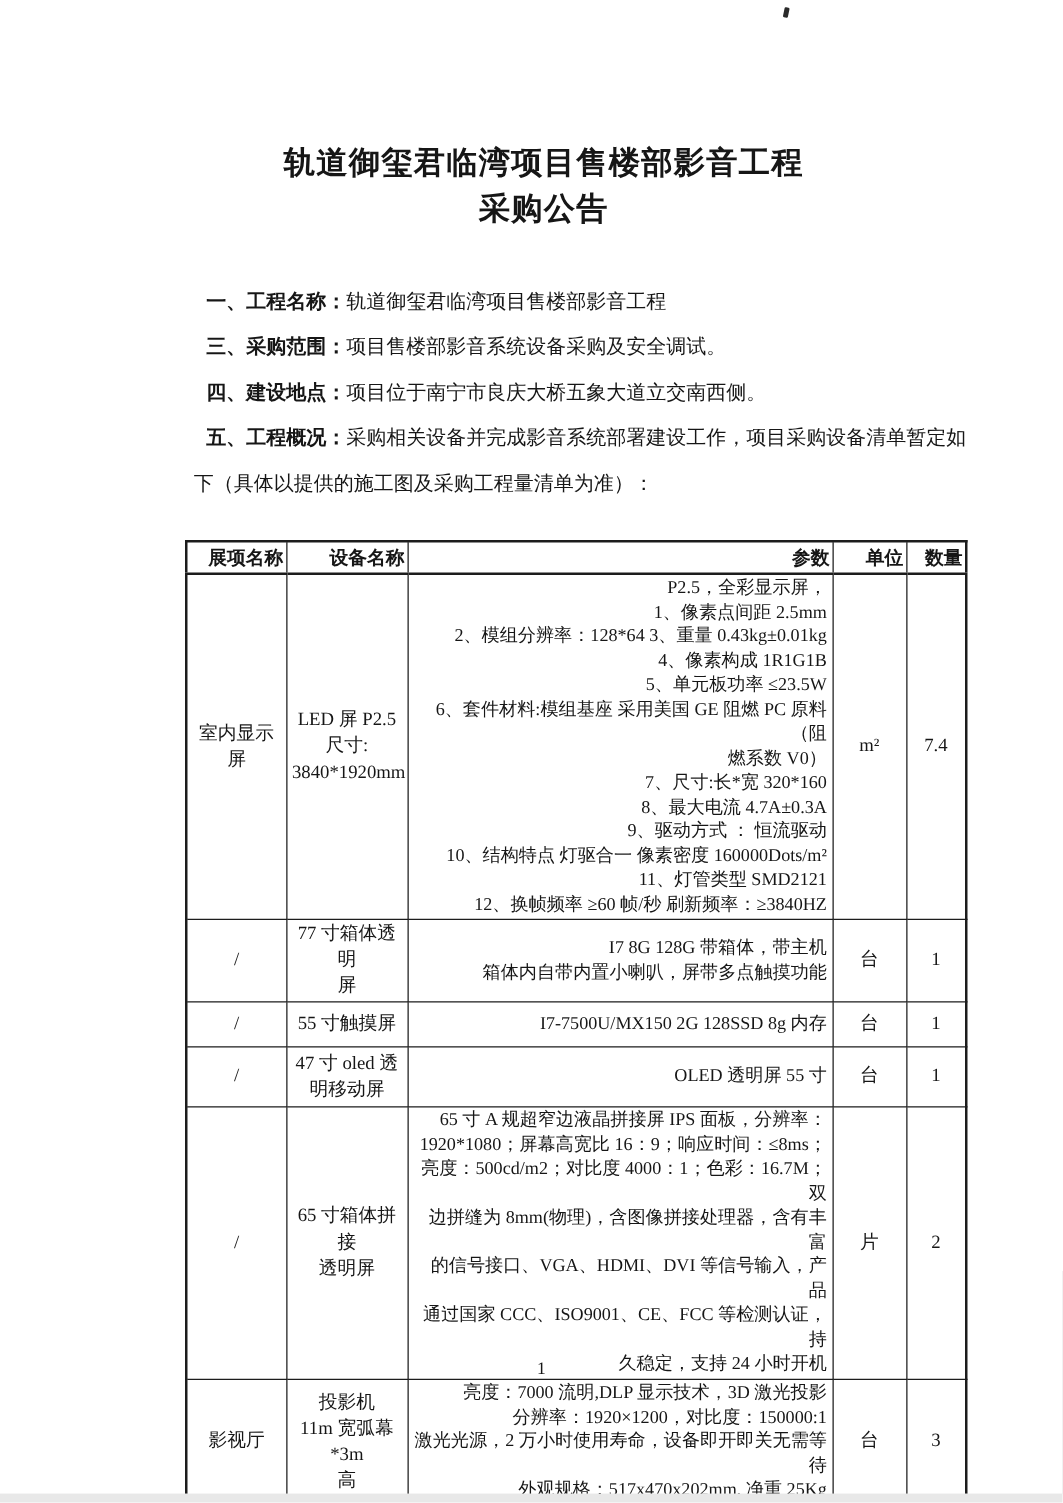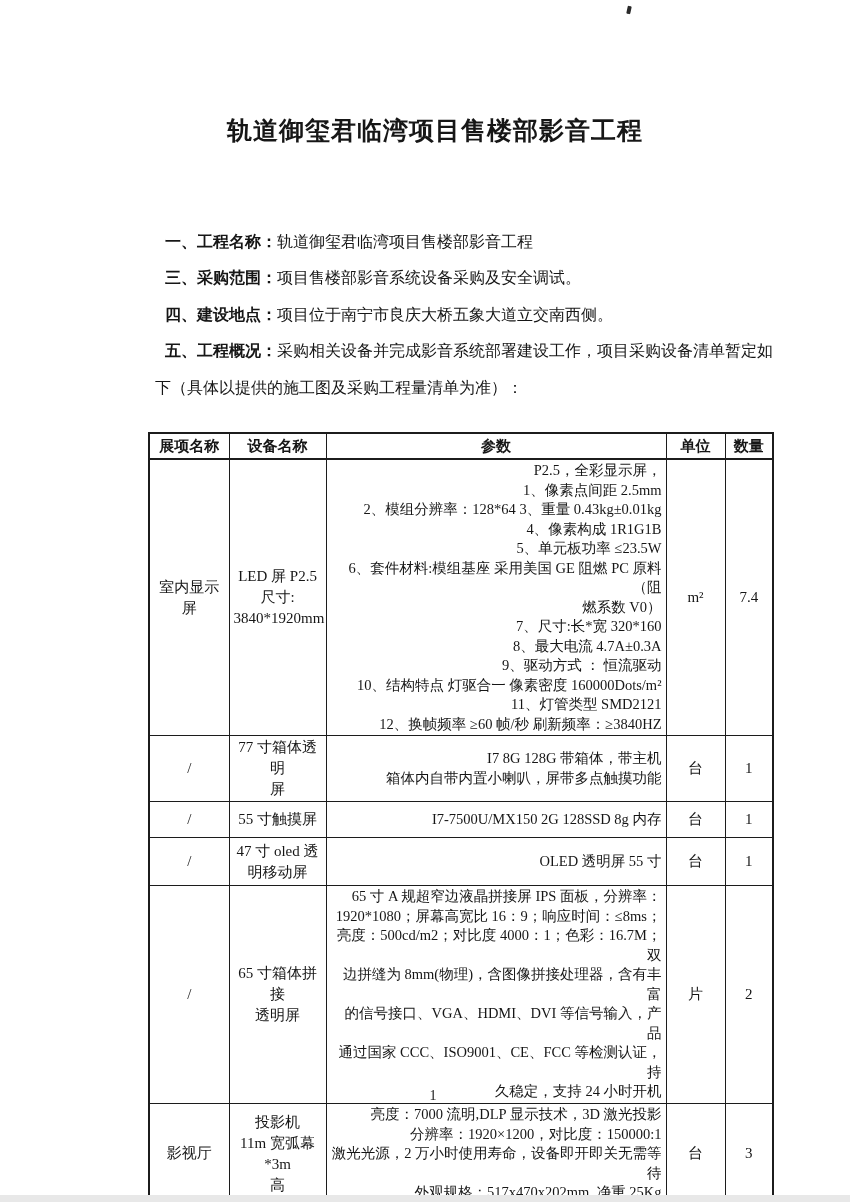--- a/index.html
+++ b/index.html
@@ -59,21 +59,21 @@
   table.spec th, table.spec td {
     border: 1px solid #1c1c1c;
     vertical-align: middle;
     padding: 1px 4px;
     overflow: hidden;
   }
   table.spec { border: 2px solid #1c1c1c; }
   table.spec th {
     font-family: Liberation Sans, sans-serif;
     font-weight: bold;
-    text-align: center;
+    text-align: right;
     height: 24px;
     border-bottom-width: 2px;
     padding: 0 2px;
   }
   td.c-exhibit, td.c-device, td.c-unit, td.c-qty {
     text-align: center;
     white-space: pre-line;
     line-height: 21px;
   }
   td.c-params {
@@ -93,20 +93,21 @@
 </style>
 </head>
 <body>
 
 <div class="page">
 
   <div class="speck"></div>
 
   <div class="title-block">
     <div>轨道御玺君临湾项目售楼部影音工程</div>
+    <div>采购公告</div>
   </div>
 
   <div class="intro">
     <div class="intro-item">
       <span class="lbl">一、工程名称：</span><span>轨道御玺君临湾项目售楼部影音工程</span>
     </div>
     <div class="intro-item">
       <span class="lbl">三、采购范围：</span><span>项目售楼部影音系统设备采购及安全调试。</span>
     </div>
     <div class="intro-item">

